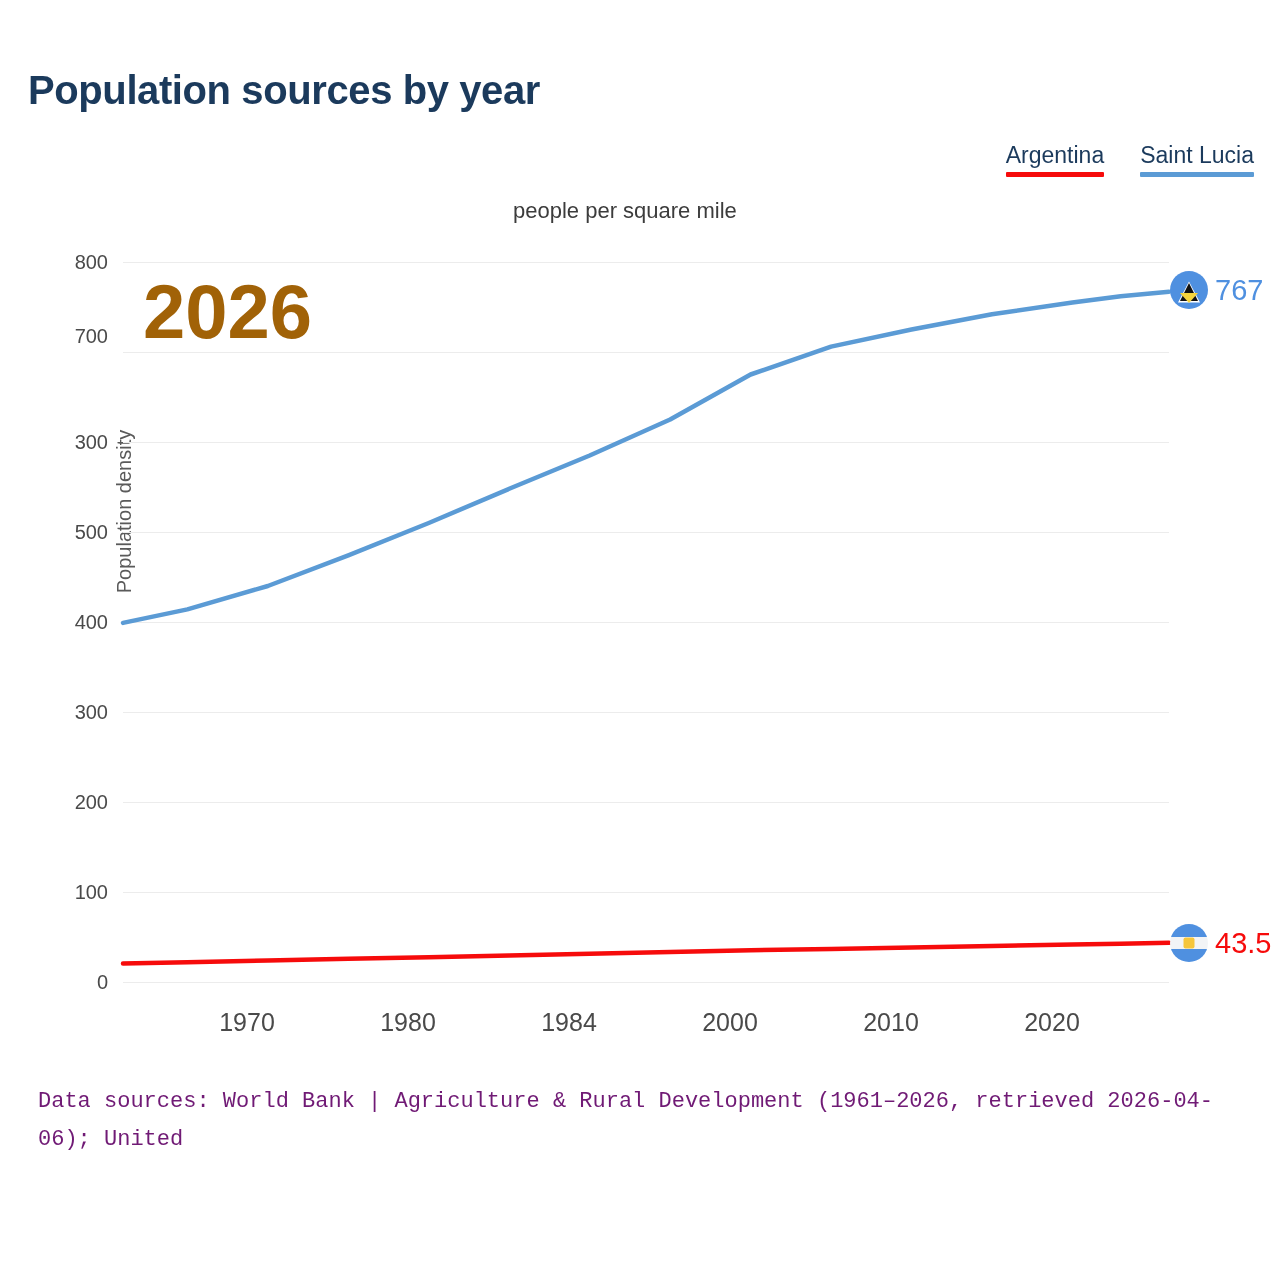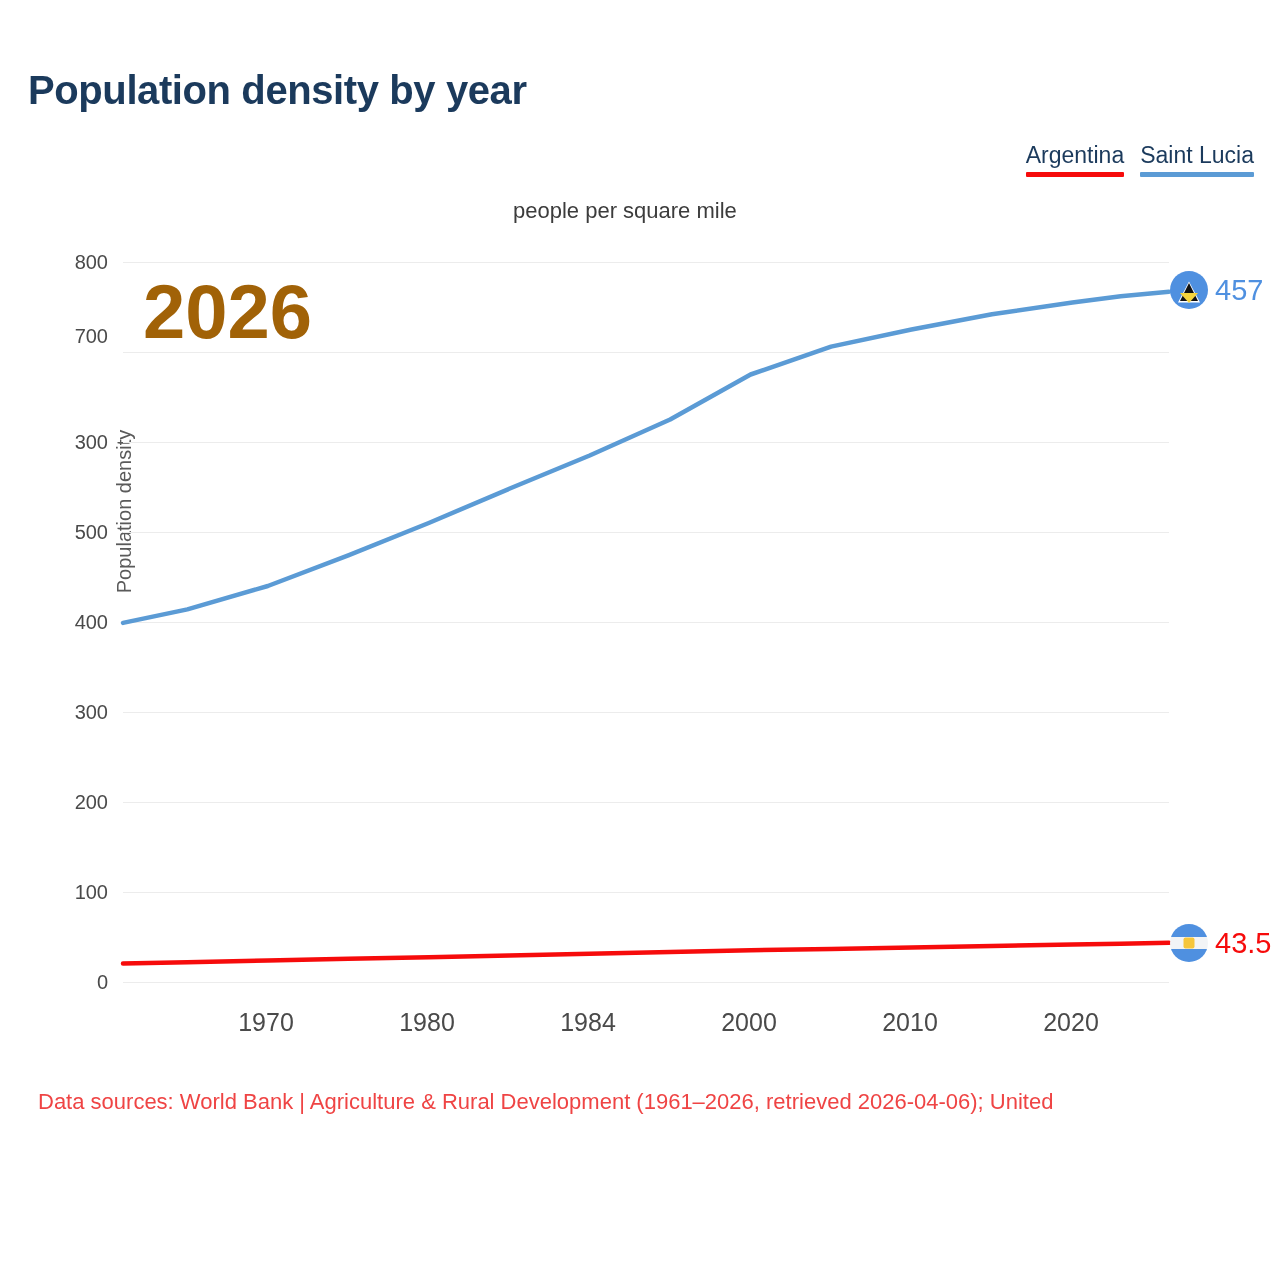--- a/index.html
+++ b/index.html
@@ -34,21 +34,21 @@
   }
 
   
   #legend {
     position: absolute;
     right: 26px;
     top: 142px;
     display: flex;
     flex-direction: row;
     align-items: flex-start;
-    gap: 16px;
+    gap: 36px;
   }
   .legend-item {
     display: flex;
     flex-direction: column;
     align-items: stretch;
     cursor: pointer;
   }
   .legend-label {
     font-size: 23px;
     color: #1b3a5c;
@@ -132,21 +132,21 @@
     position: absolute;
     left: 0;
     top: 262px;
     width: 108px;
     height: 720px;
   }
 
   
   #x-ticks {
     position: absolute;
-    left: 125px;
+    left: 106px;
     top: 1008px;
     width: 1046px;
     height: 40px;
   }
   .x-tick {
     position: absolute;
     top: 0;
     font-size: 25px;
     color: #4a4a4a;
     transform: translateX(-50%);
@@ -224,30 +224,31 @@
   }
 
   
   #footer {
     position: absolute;
     left: 38px;
     top: 1083px;
     width: 1215px;
     font-size: 22px;
     line-height: 38px;
-    color: #ef4444;
+    color: #701a75;
+    font-family: Liberation Mono, monospace;
   }
   #footer div { white-space: normal; }
 </style>
 </head>
 <body>
 
 <div id="page">
 
-  <div id="chart-title">Population density by year</div>
+  <div id="chart-title">Population sources by year</div>
 
   <div id="legend">
     <div class="legend-item">
       <span class="legend-label">Argentina</span>
       <span class="legend-rule" style="background:#f60b0b"></span>
     </div>
     <div class="legend-item">
       <span class="legend-label">Saint Lucia</span>
       <span class="legend-rule" style="background:#5b9bd5"></span>
     </div>
@@ -287,21 +288,21 @@
   </div>
 
   <div id="watermark-year">2026</div>
 
   <div class="endpoint" id="endpoint-lc" style="left:1170px; top:290px">
     <span class="flag-badge flag-lc">
       <span class="tri-white"></span>
         <span class="tri-black"></span>
         <span class="tri-yellow"></span>
     </span>
-    <span class="endpoint-value" style="color:#4f90e0">457</span>
+    <span class="endpoint-value" style="color:#4f90e0">767</span>
   </div>
 
   <div class="endpoint" id="endpoint-ar" style="left:1170px; top:943px">
     <span class="flag-badge flag-ar">
       <span class="sun"></span>
     </span>
     <span class="endpoint-value" style="color:#f60b0b">43.5</span>
   </div>
 
   <div id="x-ticks">

